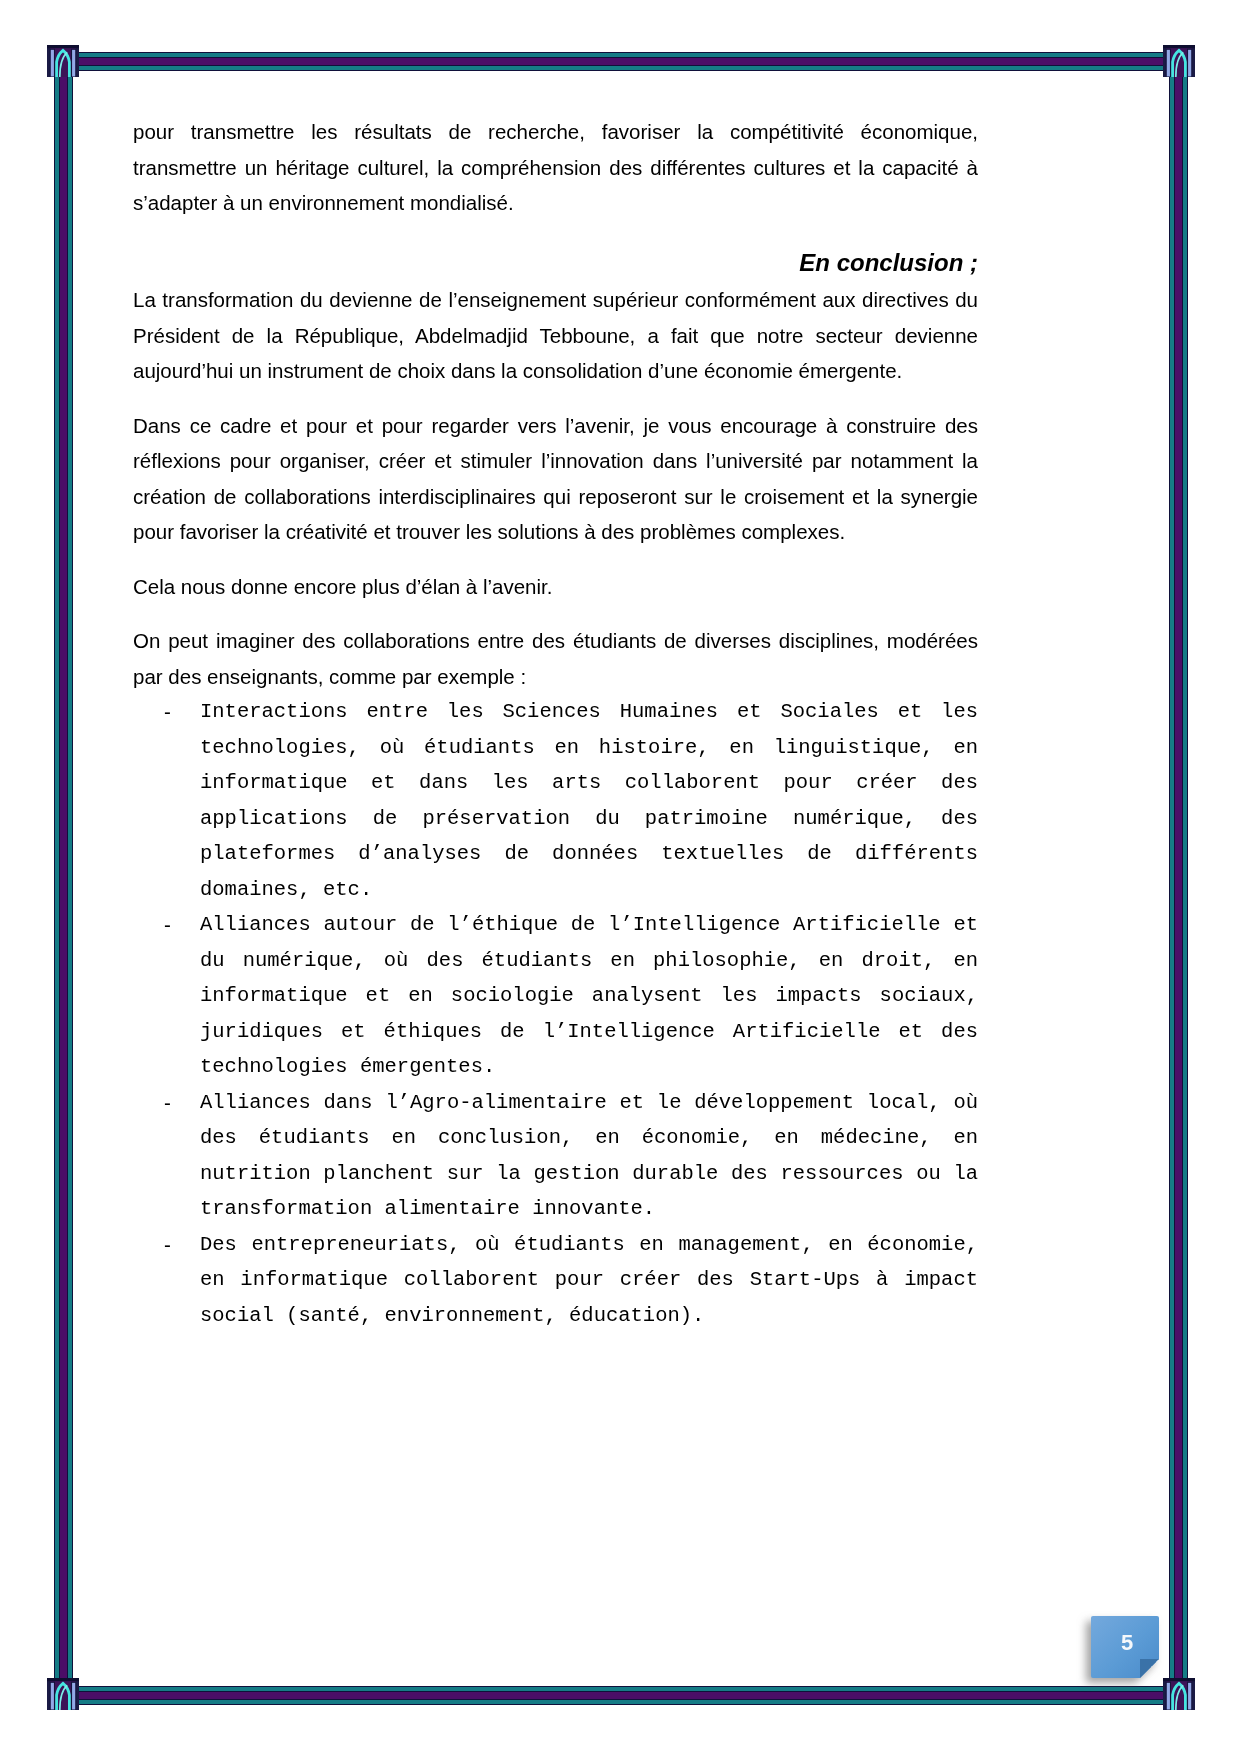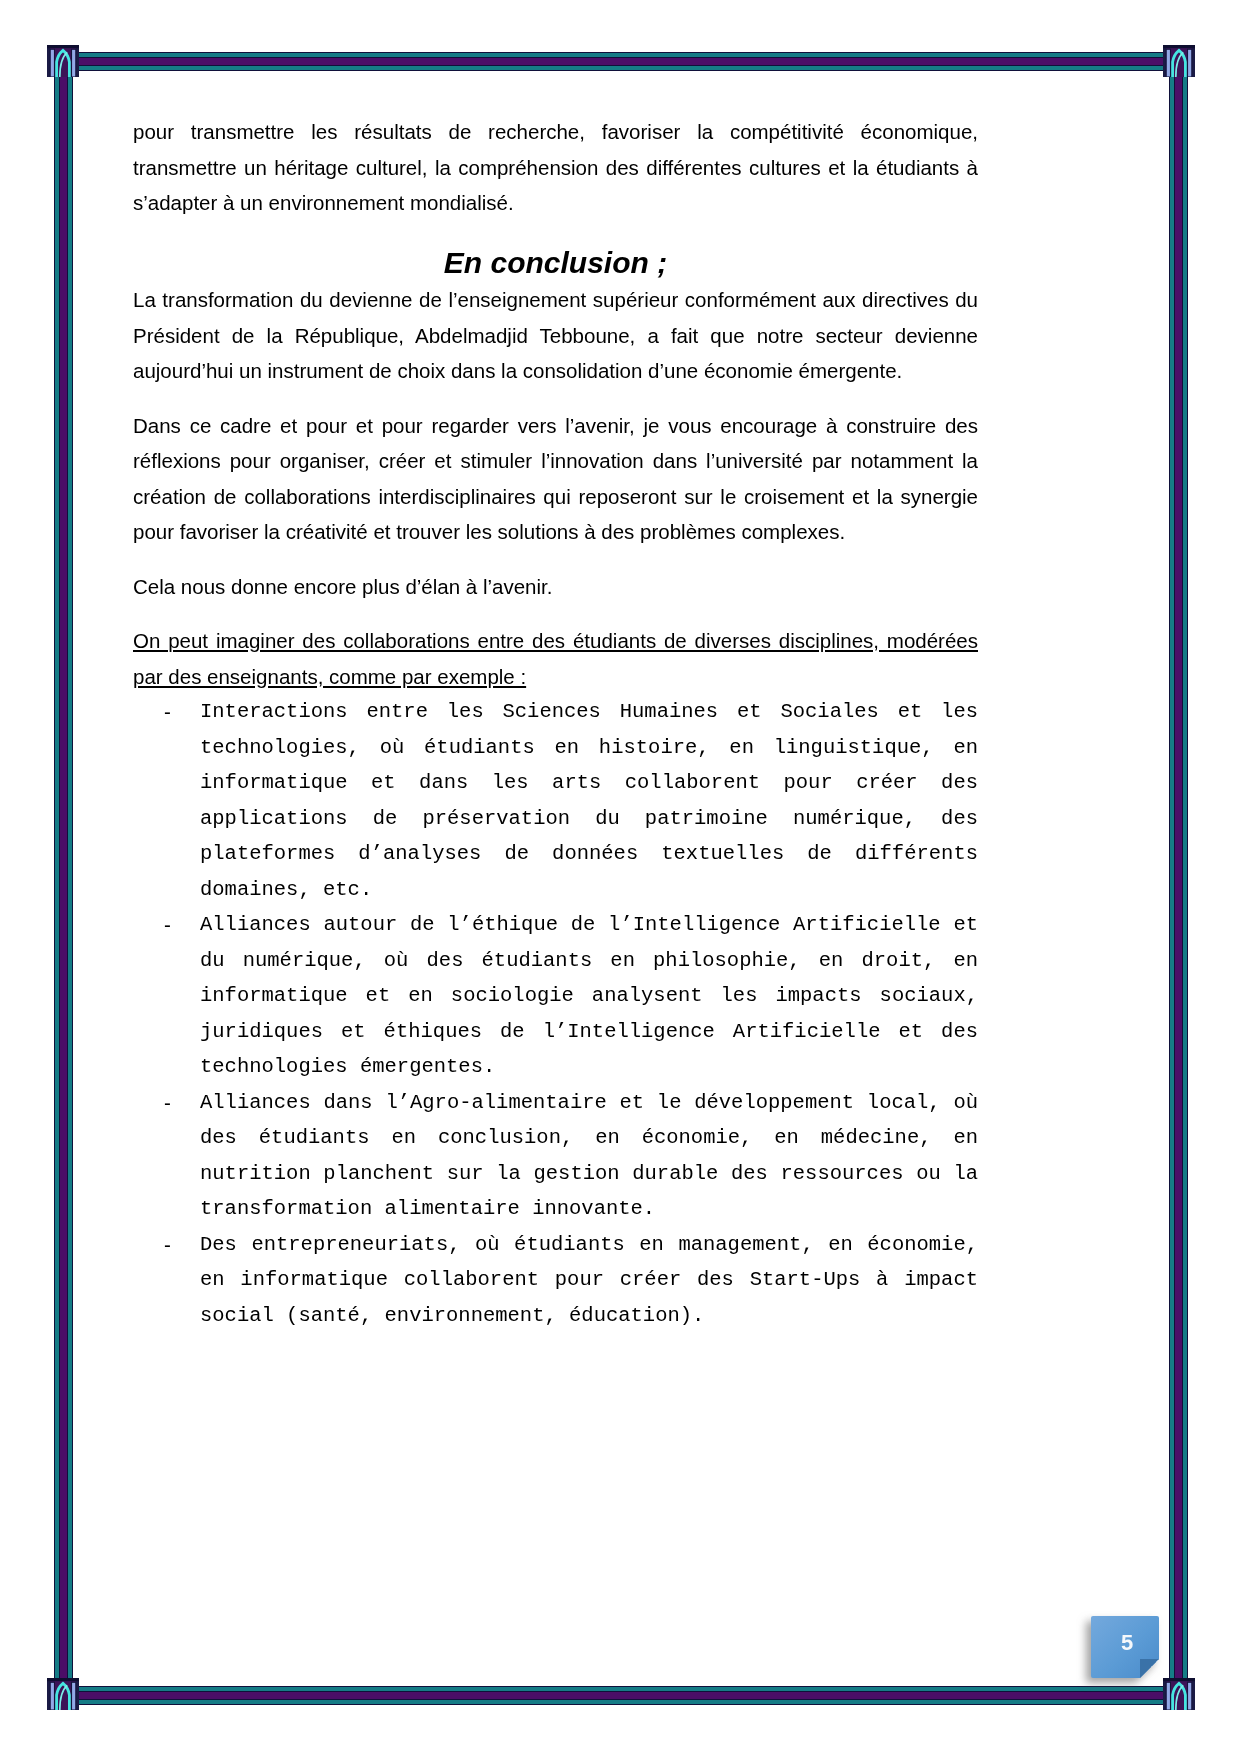--- a/index.html
+++ b/index.html
@@ -45,23 +45,23 @@
   
   .content{
     position:absolute;
     left:133px;top:114px;width:845px;
     font-size:20.5px;line-height:35.5px;
     text-align:justify;
   }
   .content p{margin:0 0 19px 0;}
   .heading{
     font-weight:bold;font-style:italic;
-    font-size:30px;
+    font-size:24px;
     margin:24px 0 2px 0 !important;
-    text-align:center;
+    text-align:right;
   }
   .para-conclusion{margin-bottom:19px;}
   ul.dash-list{
     list-style:none;margin:0;padding:0;
   }
   ul.dash-list li{
     display:flex;align-items:flex-start;
   }
   ul.dash-list .marker{
     flex:0 0 67px;box-sizing:border-box;
@@ -142,31 +142,31 @@
       <rect x="-1" y="0" width="32" height="3" fill="#0e0e30"></rect>
       <rect x="3" y="3" width="24" height="27" fill="#3c1457"></rect>
       <rect x="3" y="4" width="4" height="26" fill="#93a9e6" stroke="#14143c" stroke-width="1"></rect>
       <rect x="23" y="4" width="4" height="26" fill="#93a9e6" stroke="#14143c" stroke-width="1"></rect>
       <path d="M9 30 L9 16 Q10 9 15 5 Q20 9 21 16 L21 30" fill="none" stroke="#45e6e0" stroke-width="2.6"></path>
       <path d="M12 30 Q12 13 19 7" fill="none" stroke="#7ceee8" stroke-width="1.6"></path>
     </svg>
   </div>
 
   <div class="content">
-    <p>pour transmettre les résultats de recherche, favoriser la compétitivité économique, transmettre un héritage culturel, la compréhension des différentes cultures et la étudiants à s’adapter à un environnement mondialisé.</p>
+    <p>pour transmettre les résultats de recherche, favoriser la compétitivité économique, transmettre un héritage culturel, la compréhension des différentes cultures et la capacité à s’adapter à un environnement mondialisé.</p>
 
     <p class="heading">En conclusion ;</p>
 
     <p class="para-conclusion">La transformation du devienne de l’enseignement supérieur conformément aux directives du Président de la République, Abdelmadjid Tebboune, a fait que notre secteur devienne aujourd’hui un instrument de choix dans la consolidation d’une économie émergente.</p>
 
     <p>Dans ce cadre et pour et pour regarder vers l’avenir, je vous encourage à construire des réflexions pour organiser, créer et stimuler l’innovation dans l’université par notamment la création de collaborations interdisciplinaires qui reposeront sur le croisement et la synergie pour favoriser la créativité et trouver les solutions à des problèmes complexes.</p>
 
     <p>Cela nous donne encore plus d’élan à l’avenir.</p>
 
-    <p style="margin-bottom:0;text-decoration:underline;">On peut imaginer des collaborations entre des étudiants de diverses disciplines, modérées par des enseignants, comme par exemple :</p>
+    <p style="margin-bottom:0;">On peut imaginer des collaborations entre des étudiants de diverses disciplines, modérées par des enseignants, comme par exemple :</p>
 
     <ul class="dash-list">
       <li>
         <span class="marker">-</span>
         <span class="li-text">Interactions entre les Sciences Humaines et Sociales et les technologies, où étudiants en histoire, en linguistique, en informatique et dans les arts collaborent pour créer des applications de préservation du patrimoine numérique, des plateformes d’analyses de données textuelles de différents domaines, etc.</span>
       </li>
       <li>
         <span class="marker">-</span>
         <span class="li-text">Alliances autour de l’éthique de l’Intelligence Artificielle et du numérique, où des étudiants en philosophie, en droit, en informatique et en sociologie analysent les impacts sociaux, juridiques et éthiques de l’Intelligence Artificielle et des technologies émergentes.</span>
       </li>

